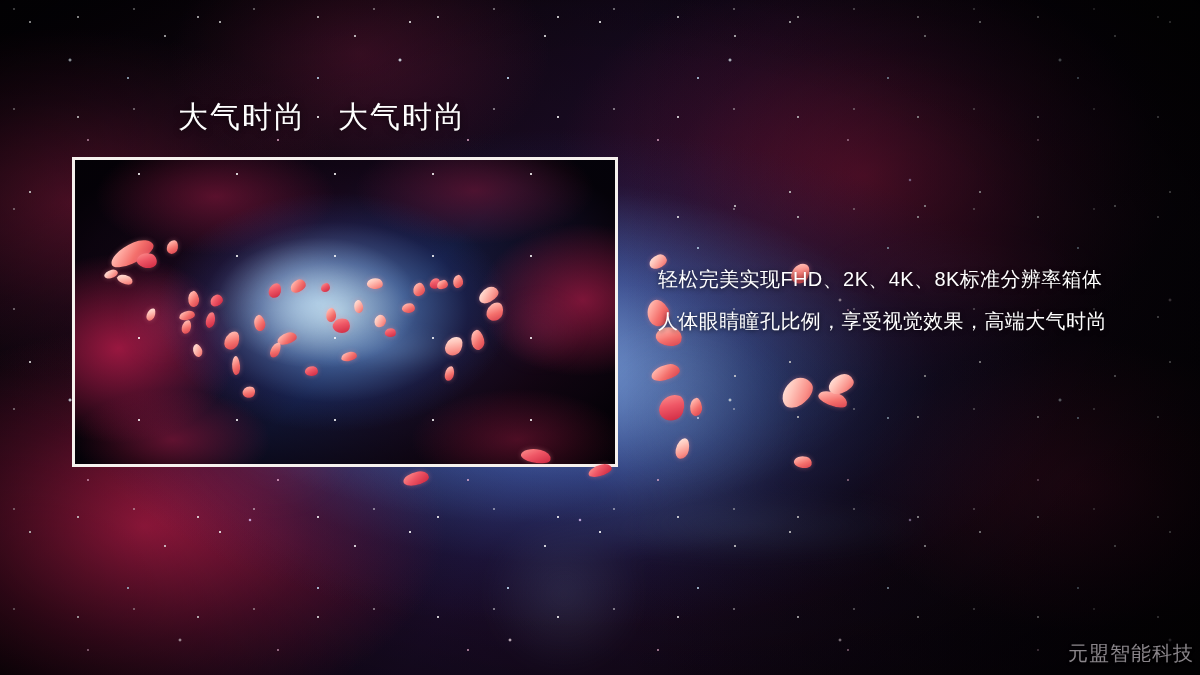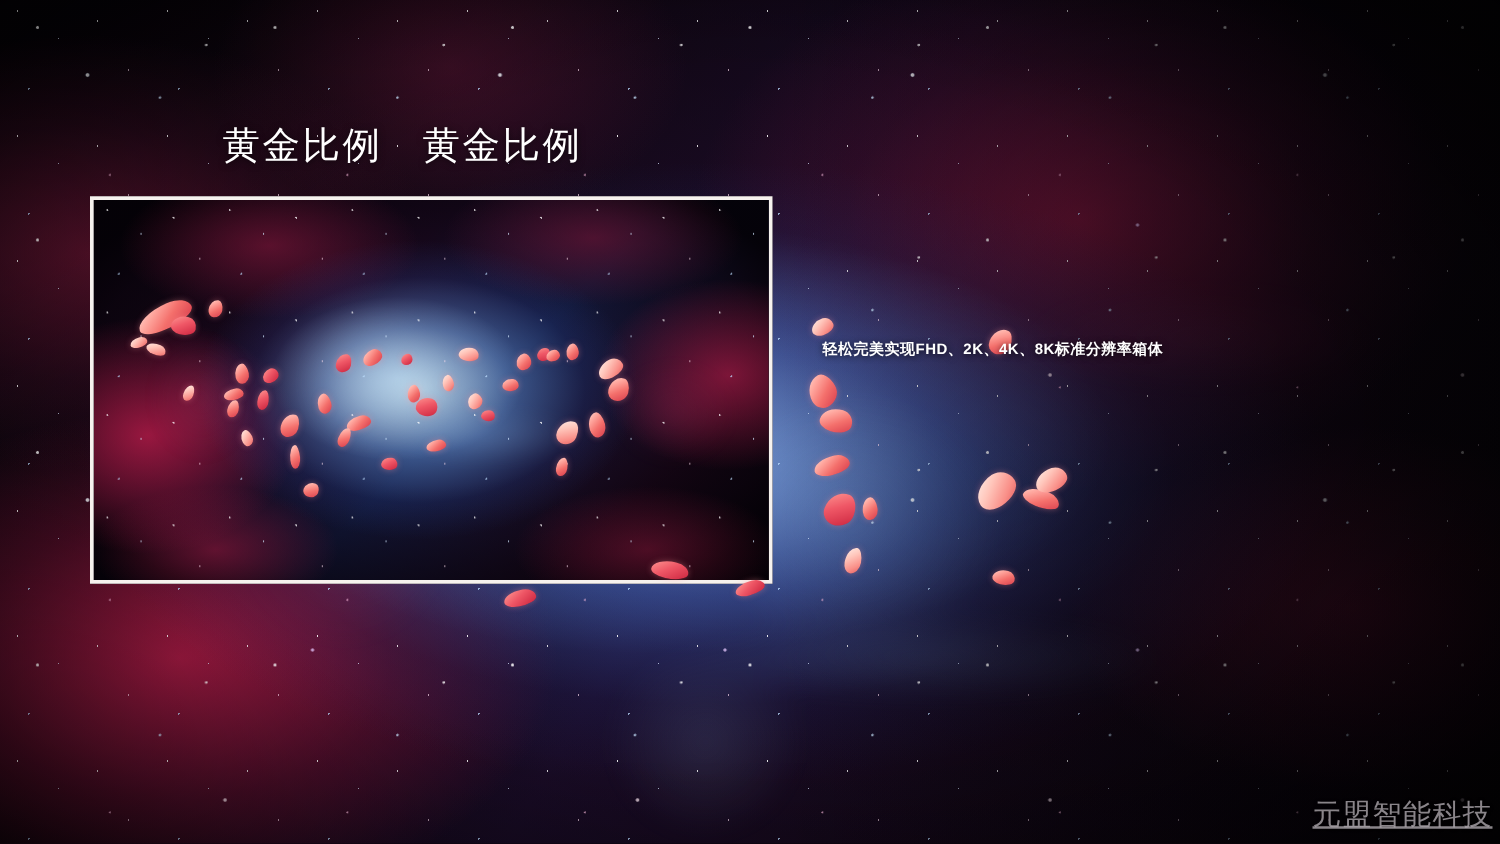--- a/index.html
+++ b/index.html
@@ -136,50 +136,49 @@
     background:linear-gradient(145deg,#ffd9d2 0%,#ffa9a0 26%,#f4706c 58%,#d63a4a 100%);
     box-shadow:0 0 5px rgba(255,140,150,.38);
     pointer-events:none;
   }
   .petal.pale{background:linear-gradient(145deg,#fff0ea 0%,#ffc6bb 36%,#f98f88 72%,#e25a5c 100%);}
   .petal.deep{background:linear-gradient(145deg,#ff9c96 0%,#ef5766 45%,#c9213c 100%);}
 
   
   #body-copy{
     position:absolute;left:658px;top:258px;width:520px;
-    color:#ffffff;font-size:12px;line-height:42px;
-    letter-spacing:.4px;font-weight:700;
+    color:#ffffff;font-size:20px;line-height:42px;
+    letter-spacing:.4px;font-weight:400;
     text-shadow:0 1px 5px rgba(0,0,0,.72);
     white-space:nowrap;
   }
   #body-copy .copy-line{display:block;}
 
   
   #watermark{
     position:absolute;right:6px;bottom:8px;
     color:rgba(168,162,168,.82);
-    font-size:23px;letter-spacing:1px;
+    font-size:20px;letter-spacing:1px;
     text-shadow:0 1px 3px rgba(0,0,0,.55);
-    text-decoration:underline;
   }
 </style>
 </head>
 <body>
 
 <div id="slide">
 
   <div class="layer bg-base"></div>
   <div class="layer bg-wisps"></div>
   <div class="layer stars-a"></div>
   <div class="layer stars-b"></div>
   <div class="layer stars-c"></div>
   <div class="layer bg-dark-right"></div>
   <div class="layer bg-vignette"></div>
 
-  <div id="heading">黄金比例　黄金比例</div>
+  <div id="heading">大气时尚　大气时尚</div>
 
   <div id="picture-frame">
     <div class="pic-inner">
       <div class="pic-neb"></div>
       <div class="pic-wisp"></div>
       <div class="pic-stars"></div>
 
       <span class="petal" style="left:34px;  top:84px;  width:46px; height:19px; transform:rotate(-24deg);"></span>
       <span class="petal deep" style="left:62px;  top:93px;  width:20px; height:15px; transform:rotate(14deg);"></span>
       <span class="petal pale" style="left:29px;  top:110px; width:14px; height:8px;  transform:rotate(-14deg);"></span>
@@ -233,17 +232,18 @@
   <span class="petal pale" style="left:780px; top:380px; width:34px; height:25px; transform:rotate(-34deg);"></span>
   <span class="petal" style="left:818px; top:392px; width:30px; height:14px; transform:rotate(22deg);"></span>
   <span class="petal pale" style="left:828px; top:375px; width:26px; height:18px; transform:rotate(-18deg);"></span>
   <span class="petal" style="left:794px; top:456px; width:18px; height:12px; transform:rotate(14deg);"></span>
   <span class="petal deep" style="left:403px; top:472px; width:26px; height:13px; transform:rotate(-10deg);"></span>
   <span class="petal deep" style="left:521px; top:449px; width:30px; height:14px; transform:rotate(12deg);"></span>
   <span class="petal deep" style="left:588px; top:465px; width:24px; height:11px; transform:rotate(-14deg);"></span>
 
   <div id="body-copy">
     <span class="copy-line">轻松完美实现FHD、2K、4K、8K标准分辨率箱体</span>
+    <span class="copy-line">人体眼睛瞳孔比例，享受视觉效果，高端大气时尚</span>
   </div>
 
   <div id="watermark">元盟智能科技</div>
 
 </div>
 
 </body></html>

